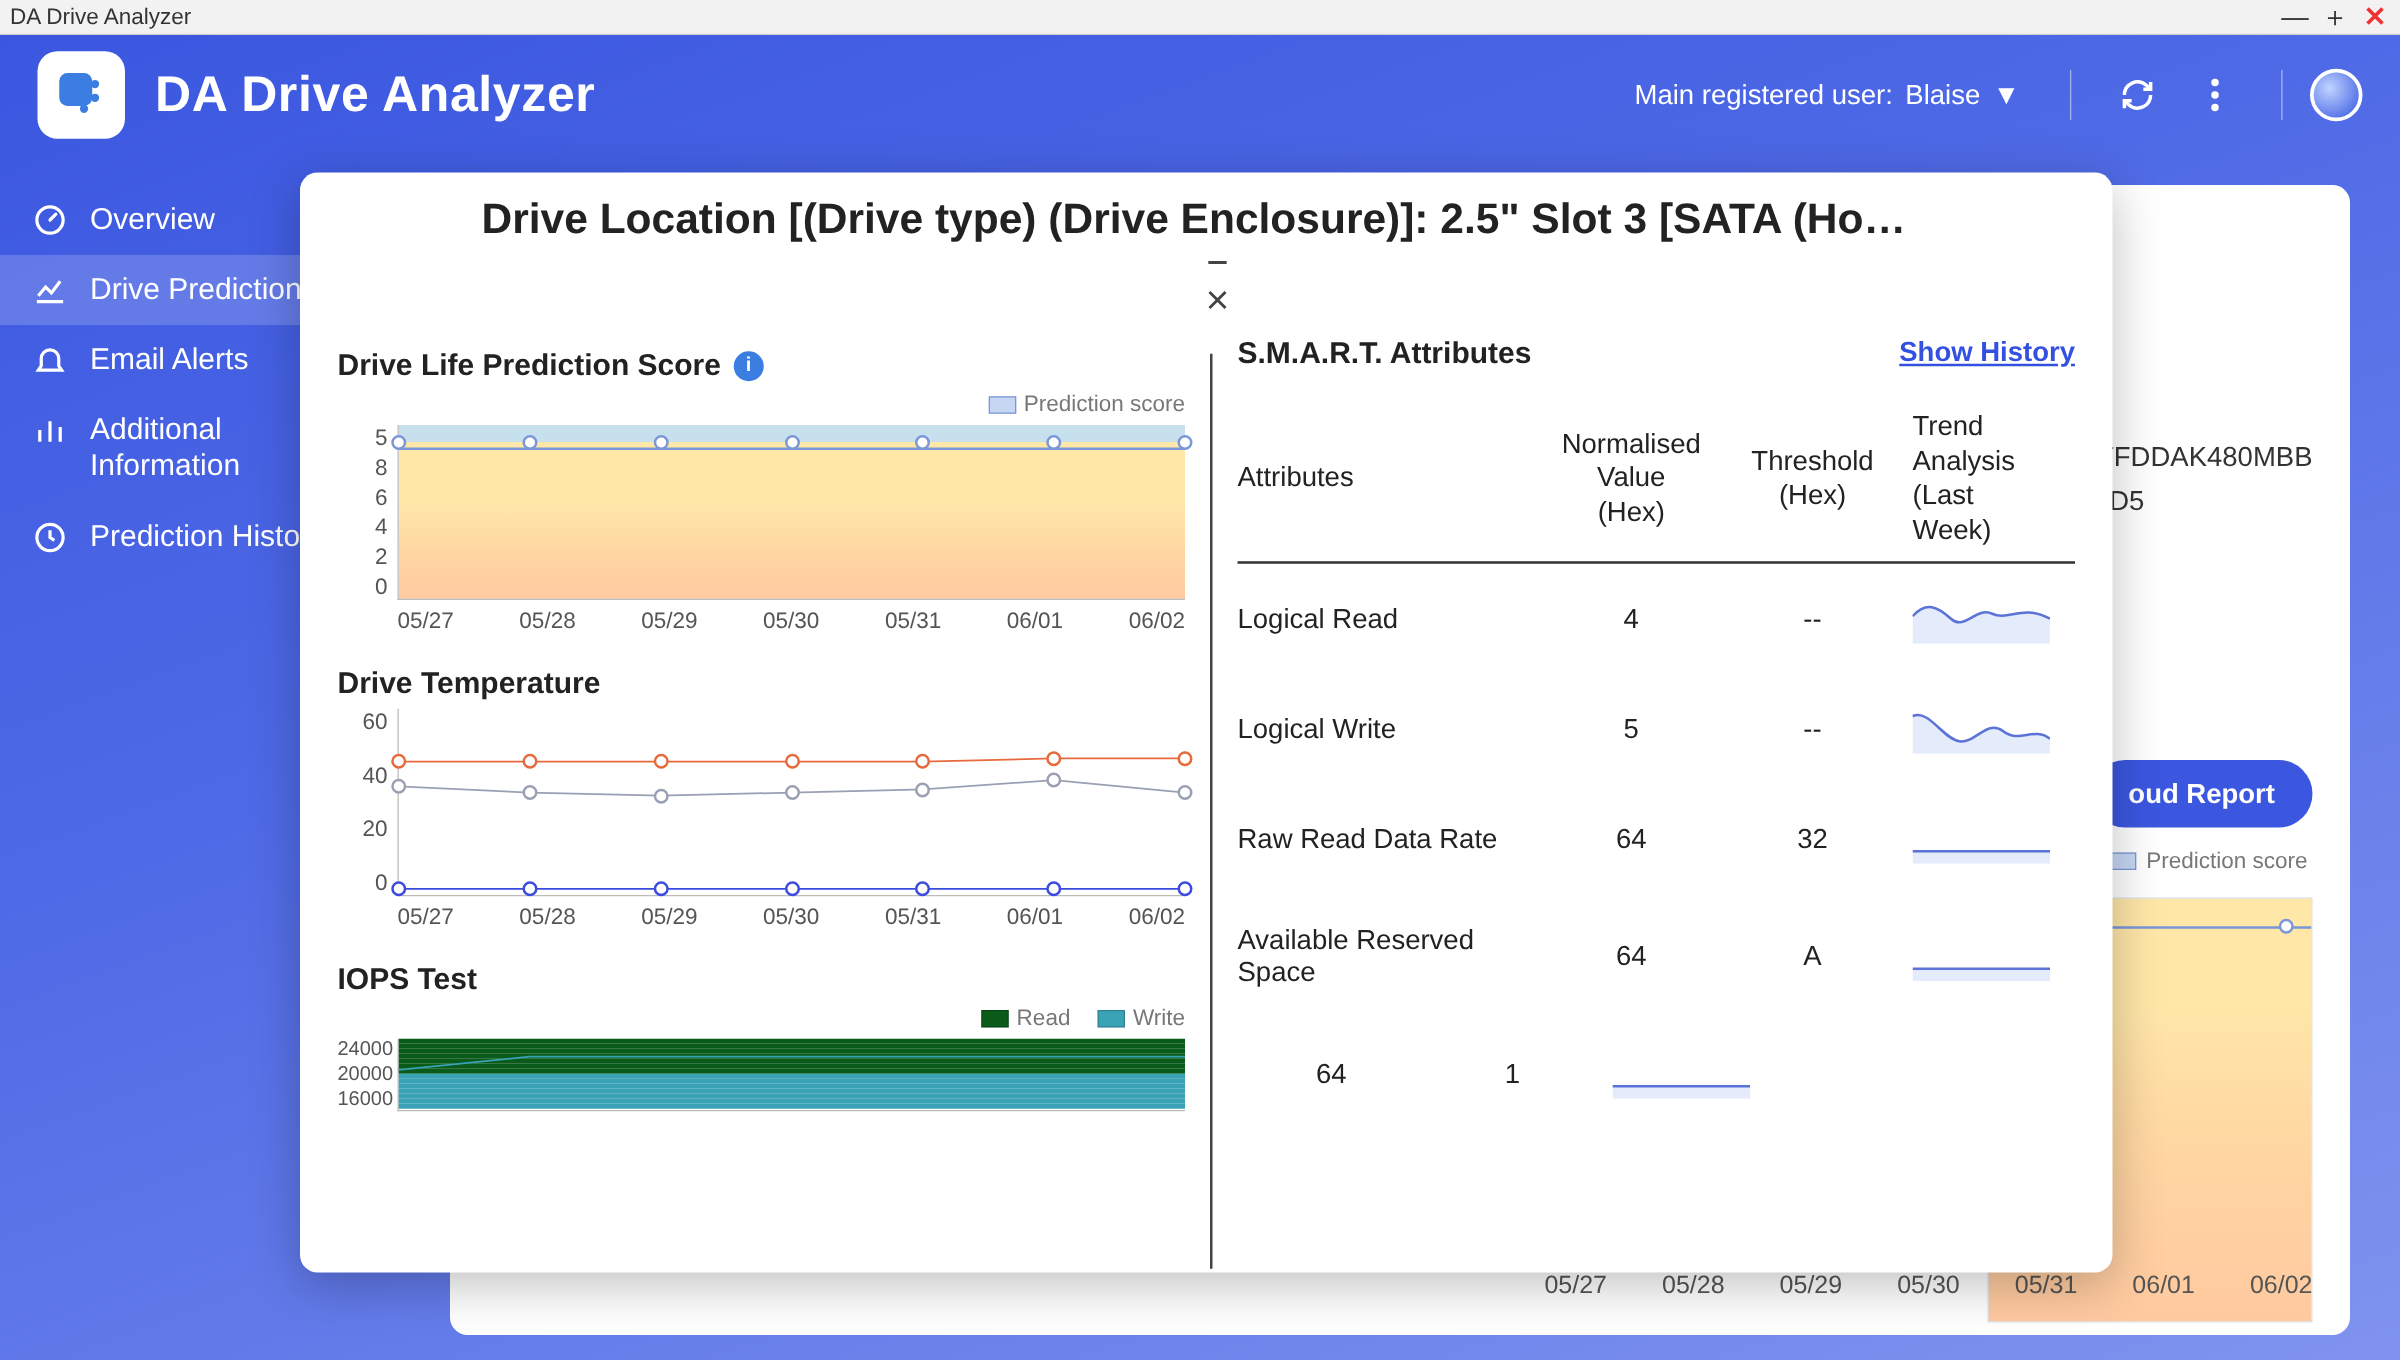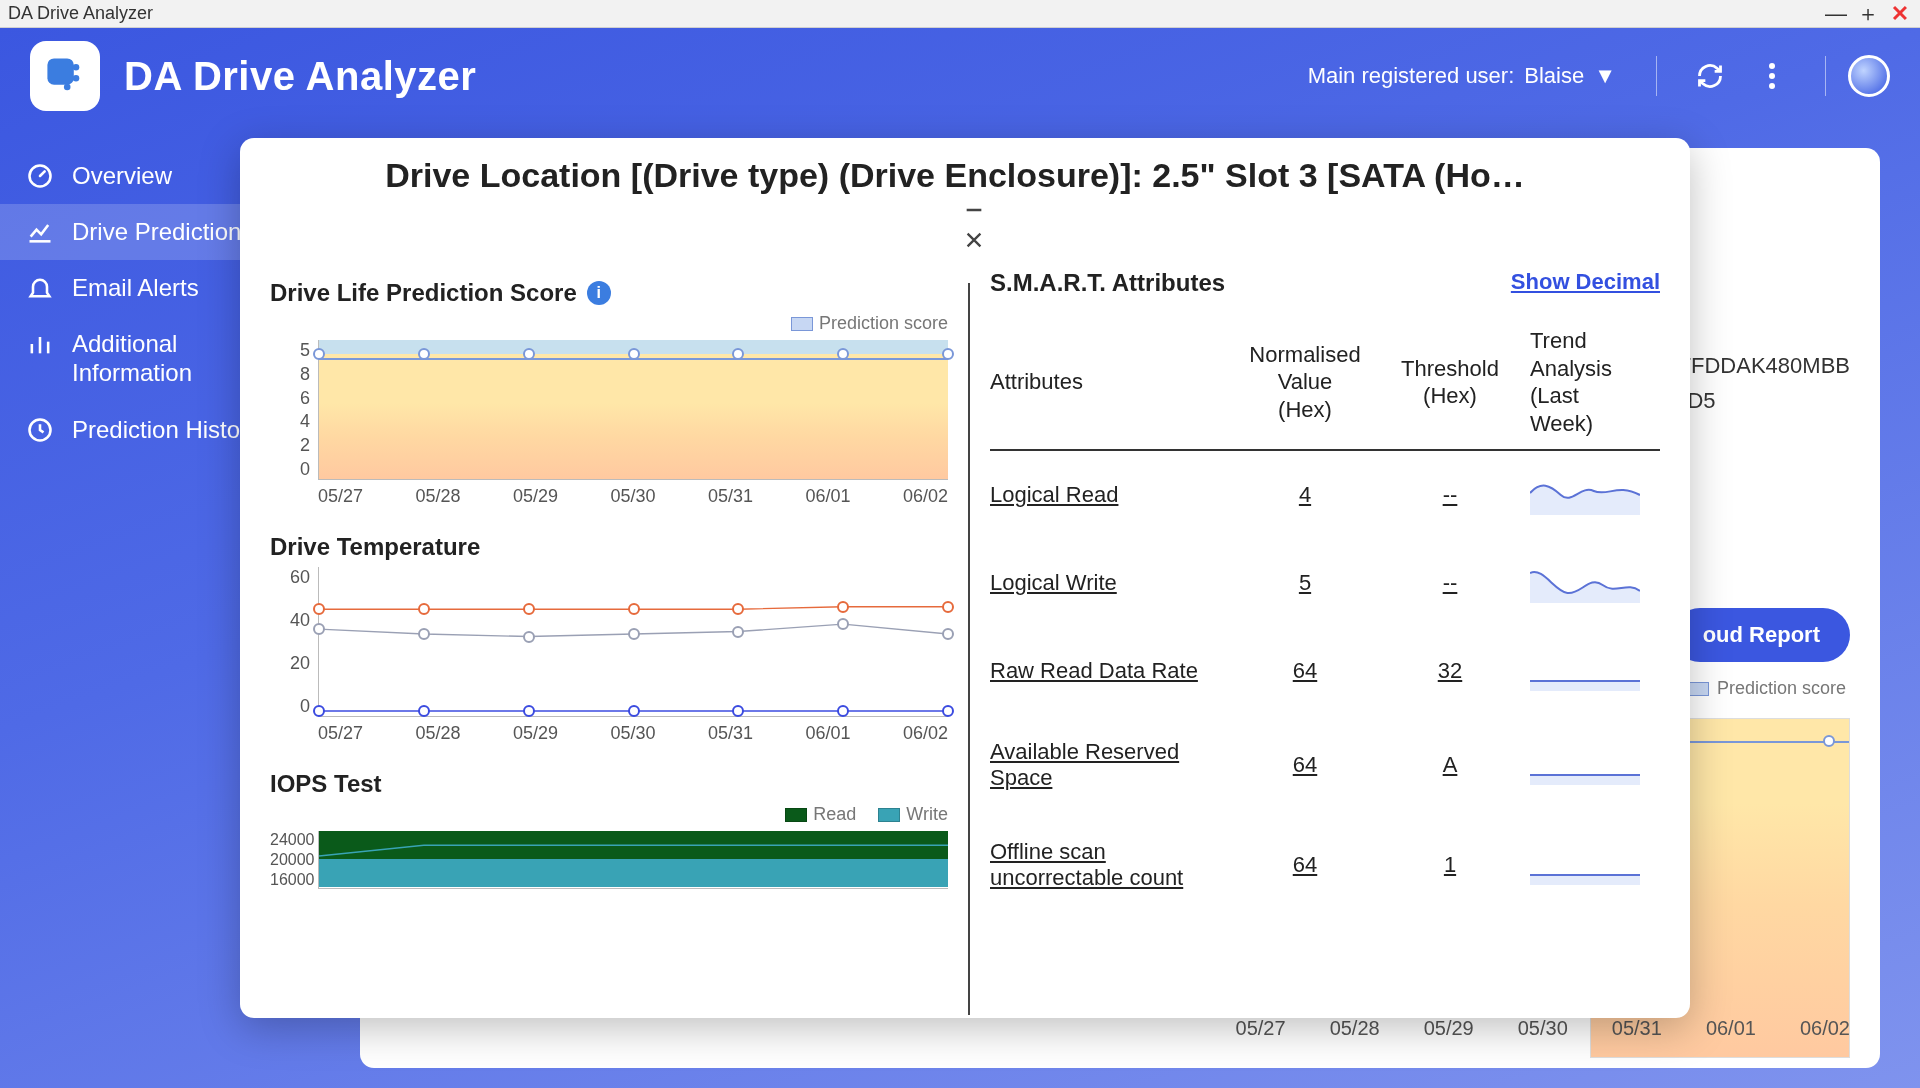--- a/index.html
+++ b/index.html
@@ -85,21 +85,21 @@
   .smart-title { font-size: 24px; font-weight: 700; }
   .show-decimal { color:#3350e0; font-size:22px; font-weight:600; text-decoration: underline; cursor:pointer; }
   .smart-table { margin-top: 30px; }
   .smart-header-row, .smart-row { display:flex; align-items:center; }
   .smart-header-row { border-bottom: 2px solid #333; padding-bottom: 12px; font-size:22px; font-weight:400; }
   .c-attr { width: 240px; }
   .c-val  { width: 150px; text-align:center; }
   .c-thr  { width: 140px; text-align:center; }
   .c-trend{ width: 140px; padding-left: 10px; }
   .smart-header-row .c-trend, .smart-header-row .c-val, .smart-header-row .c-thr { line-height:1.25; }
-  .smart-row { padding: 24px 0; font-size:22px;text-decoration:underline; }
+  .smart-row { padding: 24px 0; font-size:22px; }
   .spark { width: 120px; height: 40px; }
   .spark svg { width:100%; height:100%; }
 
 </style>
 </head>
 <body>
 
 <div class="titlebar">
   <span>DA Drive Analyzer</span>
   <span class="spacer"></span>
@@ -363,21 +363,21 @@
           </div>
         </div>
 
       </div>
 
       <div class="col-divider"></div>
 
       <div class="col-right">
         <div class="smart-head">
           <span class="smart-title">S.M.A.R.T. Attributes</span>
-          <span class="show-decimal">Show Decimal</span>
+          <span class="show-decimal">Show History</span>
         </div>
         <div class="smart-table">
           <div class="smart-header-row">
             <div class="c-attr">Attributes</div>
             <div class="c-val"><span>Normalised</span><br><span>Value</span><br><span>(Hex)</span></div>
             <div class="c-thr"><span>Threshold</span><br><span>(Hex)</span></div>
             <div class="c-trend"><span>Trend</span><br><span>Analysis</span><br><span>(Last</span><br><span>Week)</span></div>
           </div>
           <div id="smart-rows">
               <div class="smart-row">
@@ -410,21 +410,20 @@
               <div class="smart-row">
                 <div class="c-attr">Available Reserved Space</div>
                 <div class="c-val">64</div>
                 <div class="c-thr">A</div>
                 <div class="c-trend spark"><svg viewBox="0 0 100 40" preserveAspectRatio="none">
                     <path d="M0 30 L100 30 L100 40 L0 40 Z" fill="#e4ebfb"></path>
                     <path d="M0 30 L100 30" fill="none" stroke="#5b72d6" stroke-width="2" vector-effect="non-scaling-stroke"></path>
                   </svg></div>
               </div>
               <div class="smart-row">
-                <div class="c-attr">Offline scan uncorrectable count</div>
                 <div class="c-val">64</div>
                 <div class="c-thr">1</div>
                 <div class="c-trend spark"><svg viewBox="0 0 100 40" preserveAspectRatio="none">
                     <path d="M0 30 L100 30 L100 40 L0 40 Z" fill="#e4ebfb"></path>
                     <path d="M0 30 L100 30" fill="none" stroke="#5b72d6" stroke-width="2" vector-effect="non-scaling-stroke"></path>
                   </svg></div>
               </div>
             </div>
         </div>
       </div>

